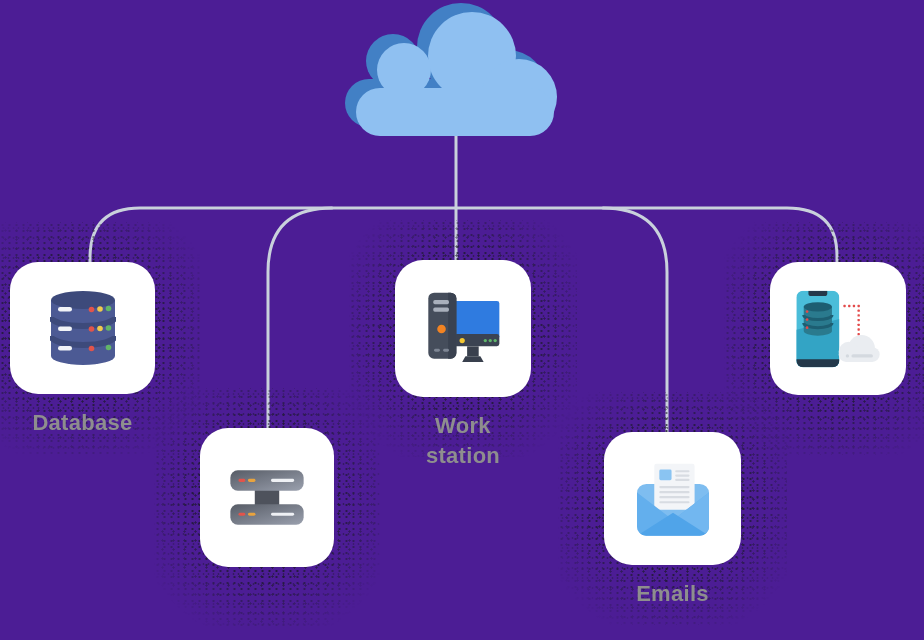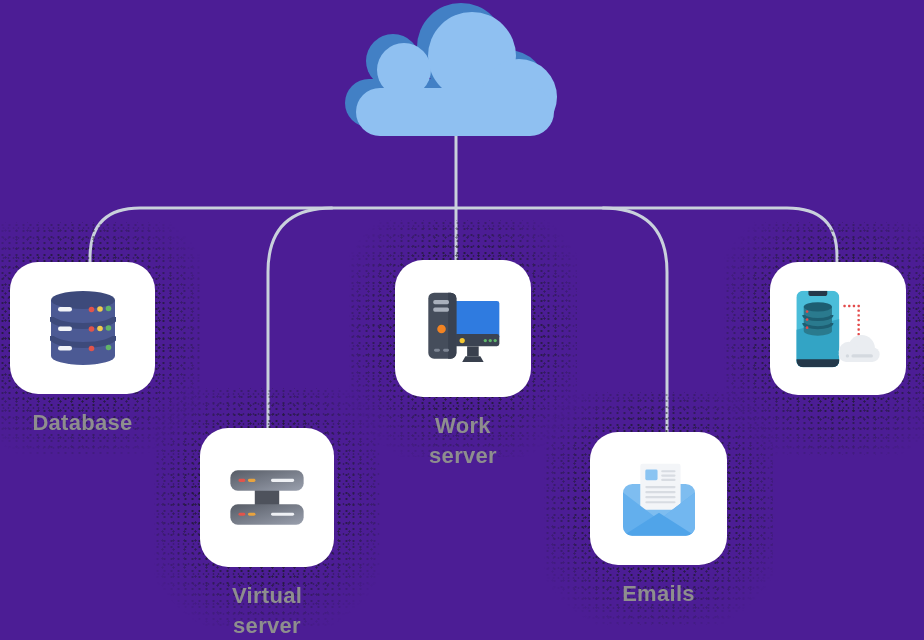--- a/index.html
+++ b/index.html
@@ -28,21 +28,21 @@
   .card svg{display:block;}
   .label{
     position:absolute;z-index:2;left:50%;top:100%;transform:translateX(-50%);
     margin-top:14px;width:max-content;text-align:center;white-space:pre-line;
     color:#8E8E8E;font-size:22px;font-weight:600;line-height:30px;letter-spacing:0.3px;
   }
   
   .n-db{left:10px;top:262px;}  .n-db .card{width:145px;height:132px;}
   .n-vs{left:200px;top:428px;} .n-vs .card{width:134px;height:139px;}
   .n-ws{left:395px;top:260px;} .n-ws .card{width:136px;height:137px;}
-  .n-em{left:590px;top:432px;} .n-em .card{width:137px;height:133px;}
+  .n-em{left:604px;top:432px;} .n-em .card{width:137px;height:133px;}
   .n-md{left:770px;top:262px;} .n-md .card{width:136px;height:133px;}
 </style>
 </head>
 <body>
 
 <div class="stage">
 
   <svg class="wires" width="924" height="640" viewBox="0 0 924 640">
     <g fill="none" stroke="#C9D1DC" stroke-width="3" stroke-linecap="round">
       <path d="M456,118 L456,262"></path>
@@ -104,22 +104,20 @@
         <rect x="2" y="2" width="108" height="30" rx="11" fill="url(#vsg)"></rect>
         <rect x="2" y="52" width="108" height="30" rx="11" fill="url(#vsg)"></rect>
         <rect x="14" y="14.5" width="10" height="4.5" rx="2.2" fill="#E1544B"></rect>
         <rect x="28" y="14.5" width="11" height="4.5" rx="2.2" fill="#E8A33E"></rect>
         <rect x="62" y="14.5" width="34" height="4.5" rx="2.2" fill="#EFF1F5"></rect>
         <rect x="14" y="64.5" width="10" height="4.5" rx="2.2" fill="#E1544B"></rect>
         <rect x="28" y="64.5" width="11" height="4.5" rx="2.2" fill="#E8A33E"></rect>
         <rect x="62" y="64.5" width="34" height="4.5" rx="2.2" fill="#EFF1F5"></rect>
       </svg>
     </div>
-    <div class="label">Virtual
-server</div>
   </div>
 
   <div class="node n-ws">
     <div class="halo"></div>
     <div class="card">
       <svg width="80" height="76" viewBox="0 0 96 92">
         <rect x="30" y="12" width="62" height="46" rx="3" fill="#2F7BE0"></rect>
         <rect x="30" y="52" width="62" height="15" rx="3" fill="#3B4352"></rect>
         <circle cx="47" cy="60" r="3.2" fill="#F2C632"></circle>
         <circle cx="75" cy="60" r="2" fill="#5FB56A"></circle>
@@ -130,21 +128,21 @@
         <rect x="6" y="2" width="34" height="80" rx="7" fill="#454D5B"></rect>
         <path d="M30,2 h3 a7,7 0 0 1 7,7 v66 a7,7 0 0 1 -7,7 h-3 Z" fill="#3A4250"></path>
         <rect x="12" y="11" width="19" height="5" rx="2" fill="#A9B0BC"></rect>
         <rect x="12" y="20" width="19" height="5" rx="2" fill="#A9B0BC"></rect>
         <circle cx="22" cy="46" r="5.2" fill="#F28322"></circle>
         <rect x="13" y="70" width="7" height="3.5" rx="1.7" fill="#7E8694"></rect>
         <rect x="24" y="70" width="7" height="3.5" rx="1.7" fill="#7E8694"></rect>
       </svg>
     </div>
     <div class="label">Work
-server</div>
+station</div>
   </div>
 
   <div class="node n-em">
     <div class="halo"></div>
     <div class="card">
       <svg width="72" height="74" viewBox="0 0 100 102">
         <defs>
           <clipPath id="emc">
               <rect x="0" y="30" width="100" height="72" rx="13"></rect>
             </clipPath>

